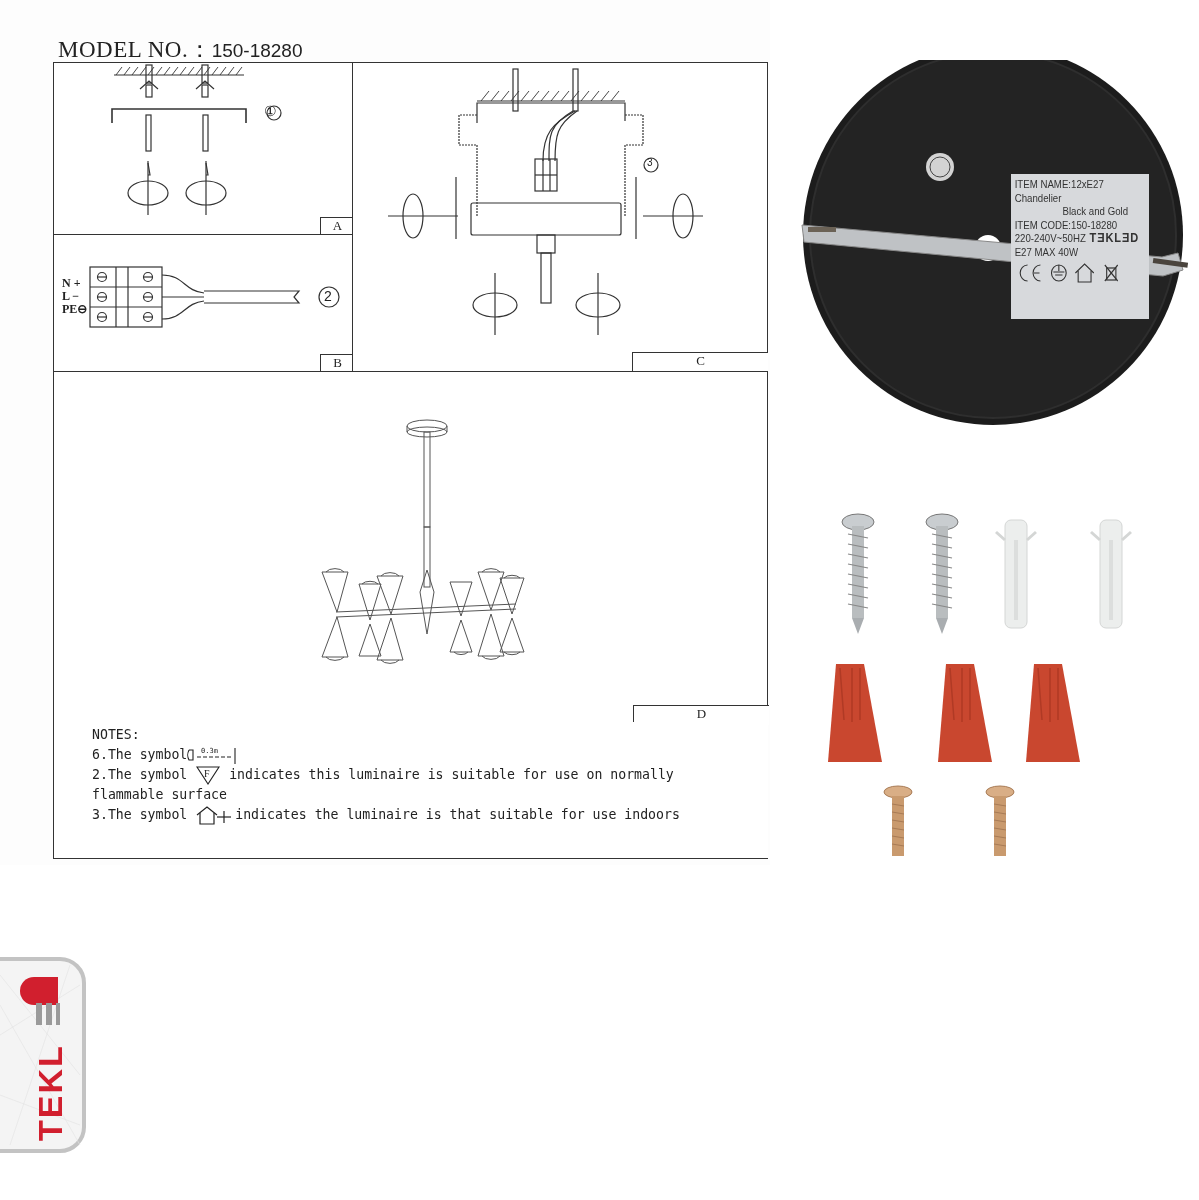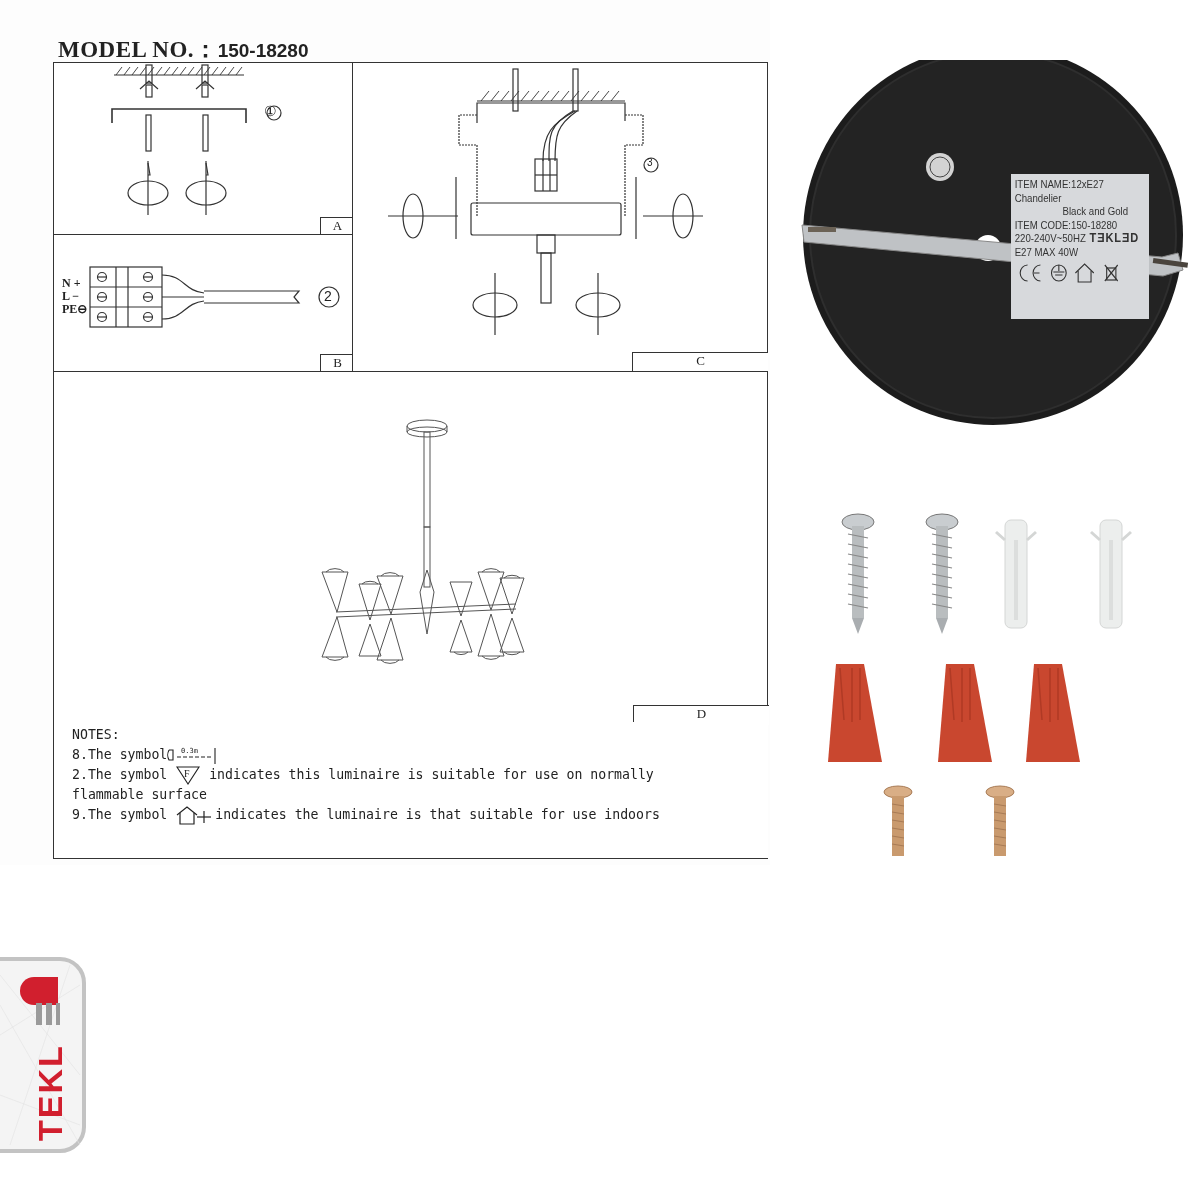--- a/index.html
+++ b/index.html
@@ -1,23 +1,23 @@
 <!DOCTYPE html>
 <html><head>
 <meta charset="utf-8">
 <style>
   html, body { margin:0; padding:0; background:#ffffff; }
   body { width:1199px; height:1200px; position:relative; overflow:hidden; font-family:"Liberation Sans", sans-serif; }
   .abs { position:absolute; }
   .sheet { position:absolute; left:0; top:0; width:770px; height:865px; background:#fdfdfd; }
-  .model { position:absolute; left:58px; top:34px; font-family:"Liberation Serif", serif; font-size:23px; color:#222; letter-spacing:0.5px;font-weight:bold; }
+  .model { position:absolute; left:58px; top:34px; font-family:"Liberation Serif", serif; font-size:23px; color:#222; letter-spacing:0.5px; }
   .model .num { font-family:"Liberation Sans", sans-serif; font-size:19px; letter-spacing:0; }
   .frame { position:absolute; border:1.5px solid #333; box-sizing:border-box; background:#fff; }
   .tag { position:absolute; border:1px solid #333; border-right:none; border-bottom:none; font-family:"Liberation Serif", serif; font-size:13px; color:#222; text-align:center; background:#fff; }
-  .notes { position:absolute; left:72px; top:725px; font-family:"DejaVu Sans Mono", monospace; font-size:13.2px; color:#222; line-height:20px; white-space:nowrap; }
+  .notes { position:absolute; left:92px; top:725px; font-family:"DejaVu Sans Mono", monospace; font-size:13.2px; color:#222; line-height:20px; white-space:nowrap; }
   .notes .sym { display:inline-block; vertical-align:middle; }
   .photo-plate { position:absolute; left:788px; top:60px; width:410px; height:410px; }
   .label { position:absolute; left:1011px; top:174px; width:150px; height:145px; background:#d7d9dc; font-family:"Liberation Sans", sans-serif; font-size:10.5px; color:#333; line-height:13.5px; padding:4px 4px; box-sizing:border-box; transform:scaleX(0.92); transform-origin:left top; }
   .label .tek { font-weight:bold; font-size:12px; letter-spacing:1px; color:#333; margin-left:4px; }
   .logo-wrap { position:absolute; left:0; top:955px; width:88px; height:200px; }
 </style>
 </head>
 <body>
 
 <div class="sheet"></div>
@@ -188,36 +188,36 @@
         <path d="M450 280 A9 5 0 0 0 466 280"></path>
     </g>
   </svg>
   <div class="tag" style="left:579px;top:333px;width:135px;height:19px;">D</div>
 </div>
 
 <div class="frame" style="left:53px;top:722px;width:715px;height:137px;border-top:none;border-right:none;"></div>
 <div class="notes">
   <div>NOTES:</div>
   <div>
-    <span>8.The symbol</span><svg class="sym" width="52" height="18" stroke="#222" fill="none" stroke-width="1.1">
+    <span>6.The symbol</span><svg class="sym" width="52" height="18" stroke="#222" fill="none" stroke-width="1.1">
         <path d="M2 4 L6 4 L6 14 L2 14 C0 10,0 8,2 4"></path>
         <line x1="10" y1="11" x2="46" y2="11" stroke-dasharray="4,2"></line>
         <line x1="48" y1="2" x2="48" y2="18"></line>
         <text x="14" y="7" font-size="7" fill="#222" stroke="none" font-family="DejaVu Sans Mono, monospace">0.3m</text>
       </svg>
   </div>
   <div>
     <span>2.The symbol</span> <svg class="sym" width="26" height="20" stroke="#222" fill="none" stroke-width="1.1">
         <path d="M2 2 L24 2 L13 19 Z"></path>
         <text x="9" y="12" font-size="10" fill="#222" stroke="none" font-family="Liberation Serif, serif">F</text>
       </svg><span> indicates this luminaire is suitable for use on normally</span>
   </div>
   <div>flammable surface</div>
   <div>
-    <span>9.The symbol</span> <svg class="sym" width="40" height="20" stroke="#222" fill="none" stroke-width="1.2">
+    <span>3.The symbol</span> <svg class="sym" width="40" height="20" stroke="#222" fill="none" stroke-width="1.2">
         <path d="M2 10 L12 2 L22 10"></path>
         <path d="M5 8 L5 19 L19 19 L19 8"></path>
         <line x1="22" y1="12" x2="36" y2="12"></line>
         <line x1="29" y1="6" x2="29" y2="18"></line>
       </svg><span>indicates the luminaire is that suitable for use indoors</span>
   </div>
 </div>
 
 <div class="photo-plate">
   <svg width="410" height="410">

